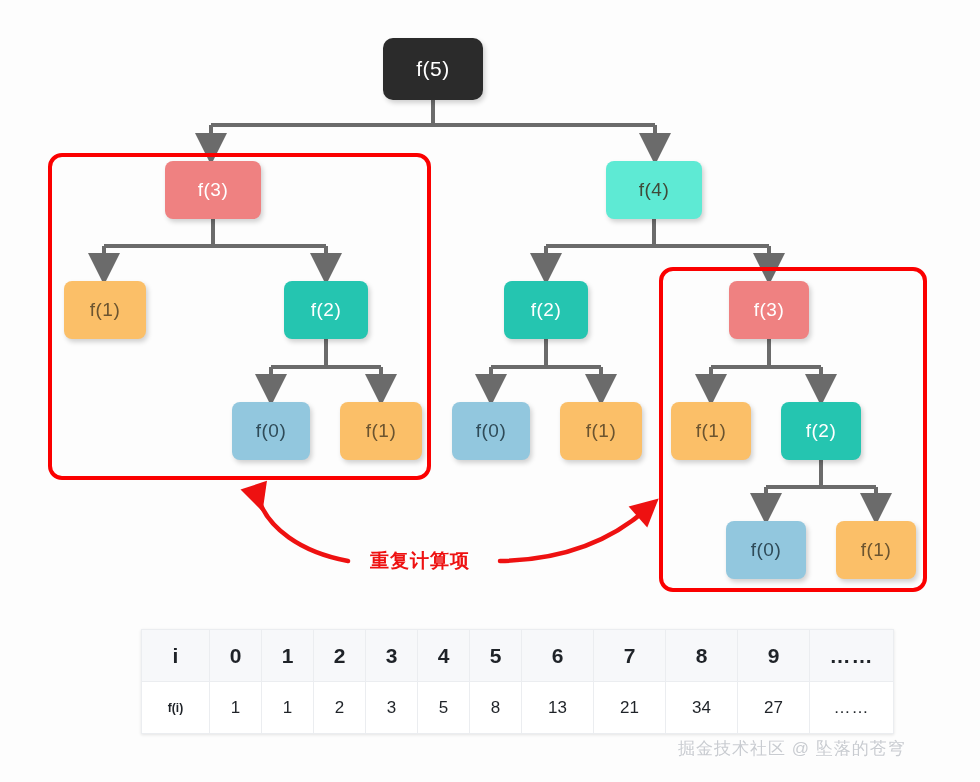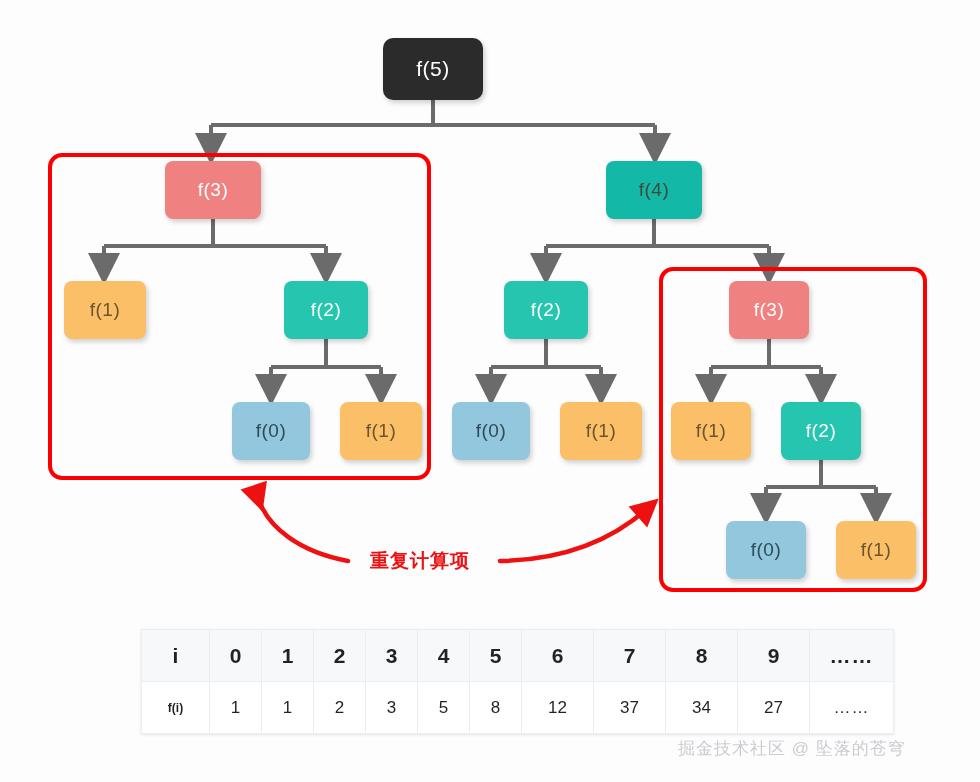--- a/index.html
+++ b/index.html
@@ -171,21 +171,21 @@
       <div class="highlight-box" style="left: 659px; top: 267px; width: 268px; height: 325px; border-color: rgb(251, 0, 0);"></div>
     </div>
 
   <div id="nodes">
       <div class="node root" style="left: 383px; top: 38px; width: 100px; height: 62px; background: rgb(43, 43, 43); color: rgb(255, 255, 255);">
         <span>f(5)</span>
       </div>
       <div class="node" style="left: 165px; top: 161px; width: 96px; height: 58px; background: rgb(239, 129, 129); color: rgb(255, 255, 255);">
         <span>f(3)</span>
       </div>
-      <div class="node" style="left: 606px; top: 161px; width: 96px; height: 58px; background: #14b8a6; color: rgb(63, 74, 56); text-align: right;">
+      <div class="node" style="left: 606px; top: 161px; width: 96px; height: 58px; background: #5eead4; color: rgb(63, 74, 56); text-align: right;">
         <span>f(4)</span>
       </div>
       <div class="node" style="left: 64px; top: 281px; width: 82px; height: 58px; background: rgb(251, 191, 104); color: rgb(107, 84, 48);">
         <span>f(1)</span>
       </div>
       <div class="node" style="left: 284px; top: 281px; width: 84px; height: 58px; background: rgb(37, 197, 176); color: rgb(255, 255, 255);">
         <span>f(2)</span>
       </div>
       <div class="node" style="left: 232px; top: 402px; width: 78px; height: 58px; background: rgb(146, 199, 222); color: rgb(47, 75, 88);">
         <span>f(0)</span>
@@ -238,22 +238,22 @@
           <td class="c-dots">……</td>
         </tr>
         <tr class="body">
           <td class="c-label rowhead">f(i)</td>
           <td class="c-val">1</td>
           <td class="c-val">1</td>
           <td class="c-val">2</td>
           <td class="c-val">3</td>
           <td class="c-val">5</td>
           <td class="c-val">8</td>
-          <td class="c-wide">12</td>
-          <td class="c-wide">37</td>
+          <td class="c-wide">13</td>
+          <td class="c-wide">21</td>
           <td class="c-wide">34</td>
           <td class="c-wide">27</td>
           <td class="c-dots">……</td>
         </tr>
       </tbody>
   </table>
 
   <div class="watermark" id="watermark" style="left: 678px; top: 737px;">掘金技术社区 @ 坠落的苍穹</div>
 
 </div>

